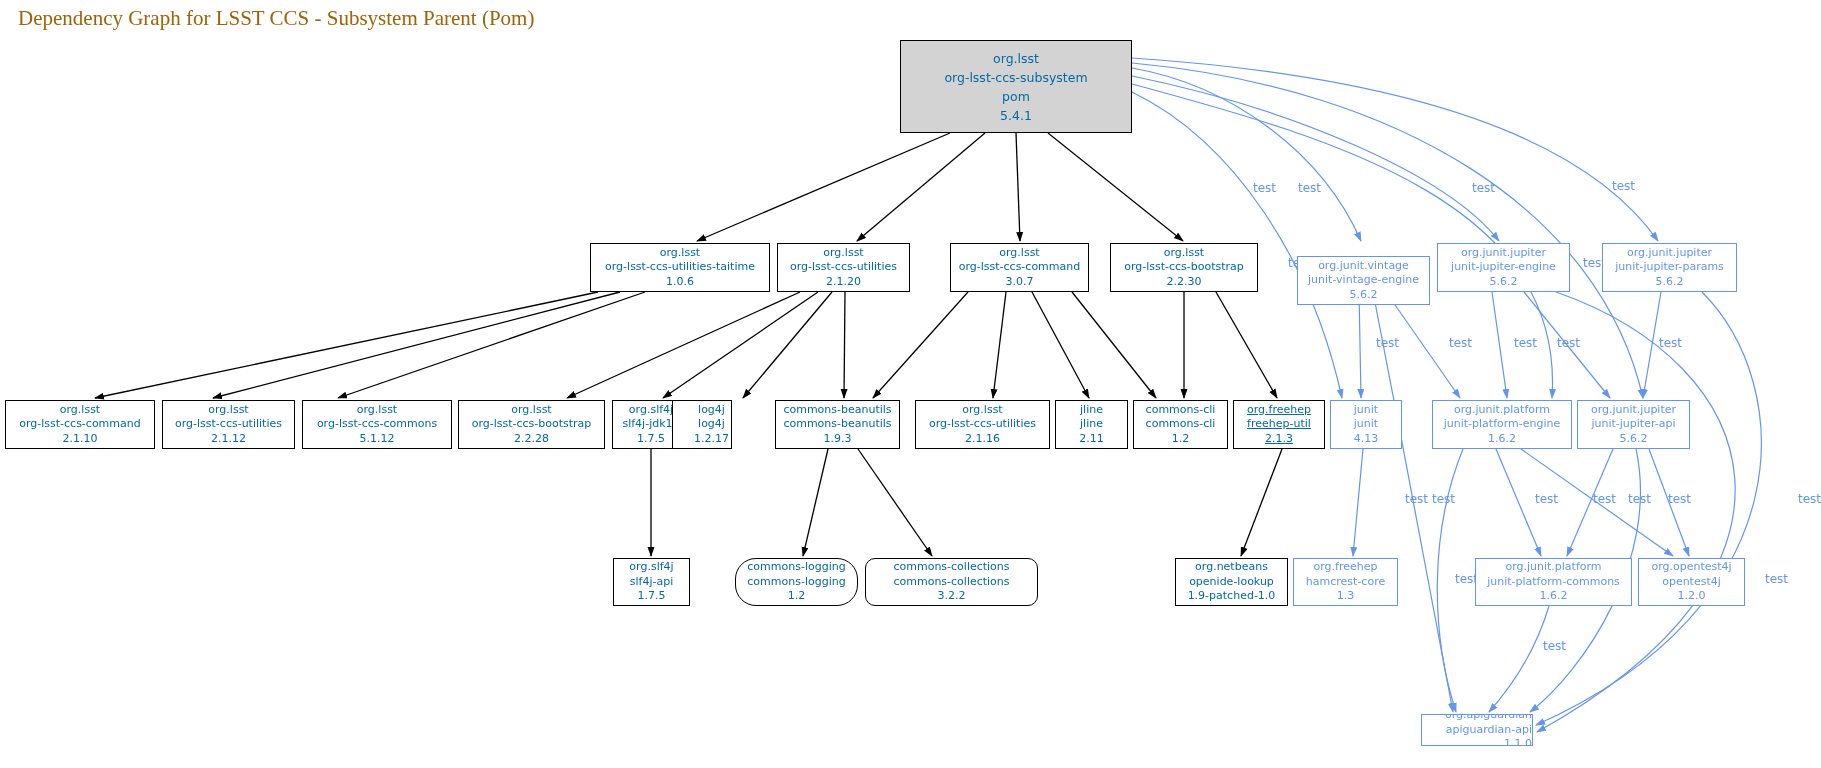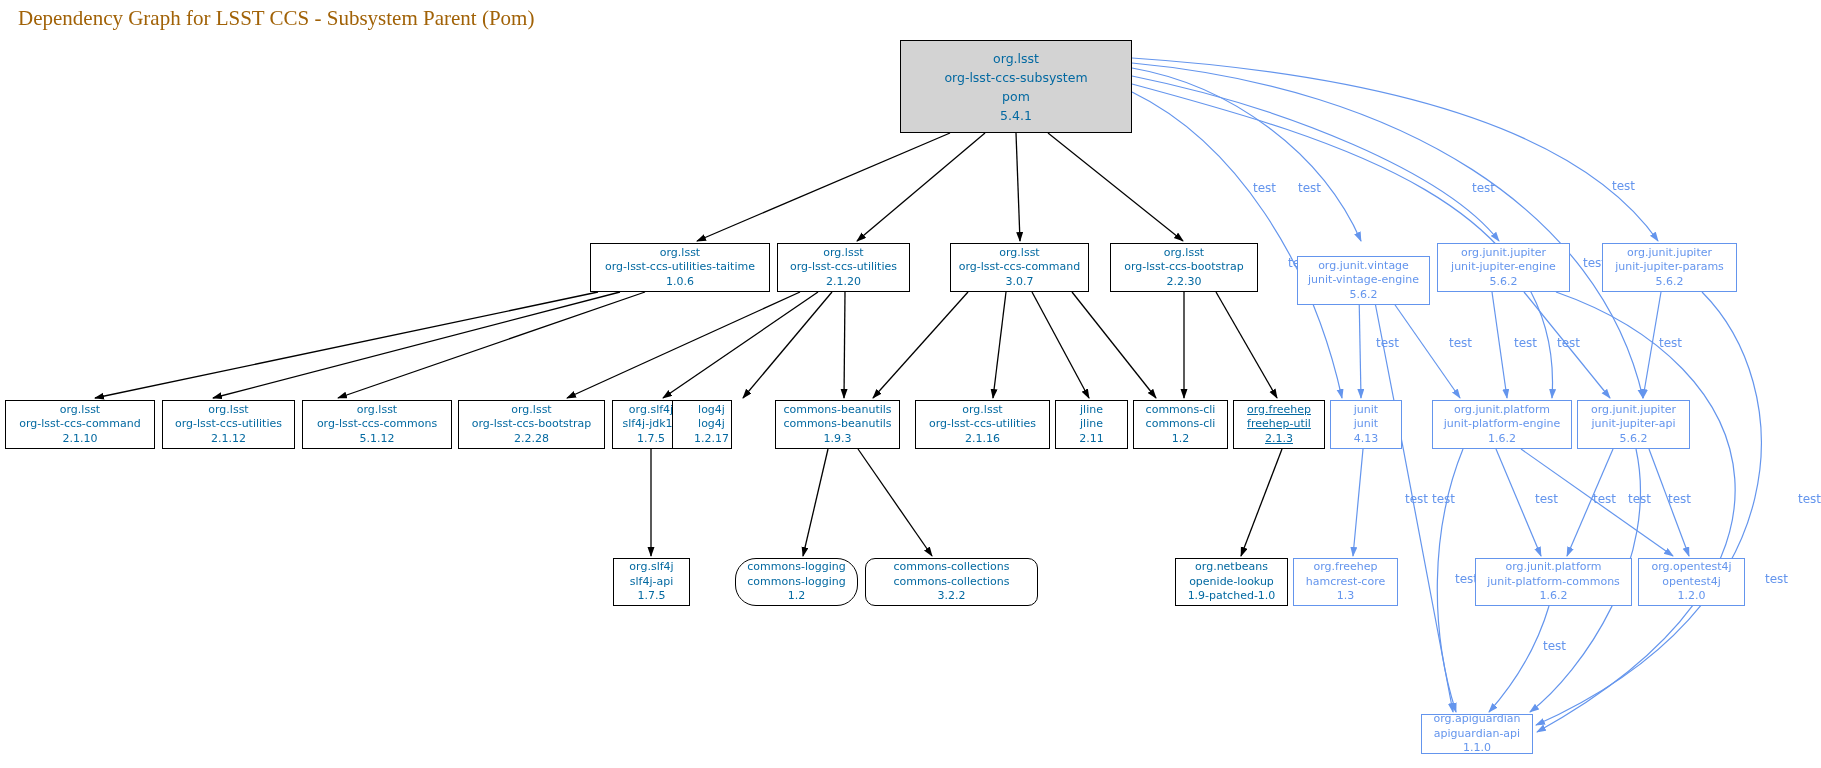--- a/index.html
+++ b/index.html
@@ -240,20 +240,20 @@
       <div class="node test" style="left: 1475px; top: 558px; width: 157px; height: 48px;">
         <div class="nline">org.junit.platform</div>
         <div class="nline">junit-platform-commons</div>
         <div class="nline">1.6.2</div>
       </div>
       <div class="node test" style="left: 1638px; top: 558px; width: 107px; height: 48px;">
         <div class="nline">org.opentest4j</div>
         <div class="nline">opentest4j</div>
         <div class="nline">1.2.0</div>
       </div>
-      <div class="node test" style="left: 1421px; top: 714px; width: 112px; height: 40px;">
+      <div class="node test" style="left: 1421px; top: 714px; width: 112px; height: 32px; text-align: right;">
         <div class="nline">org.apiguardian</div>
         <div class="nline">apiguardian-api</div>
         <div class="nline">1.1.0</div>
       </div>
     </div>
   <div id="graph-title">Dependency Graph for LSST CCS - Subsystem Parent (Pom)</div>
 </div>
 
 </body></html>

